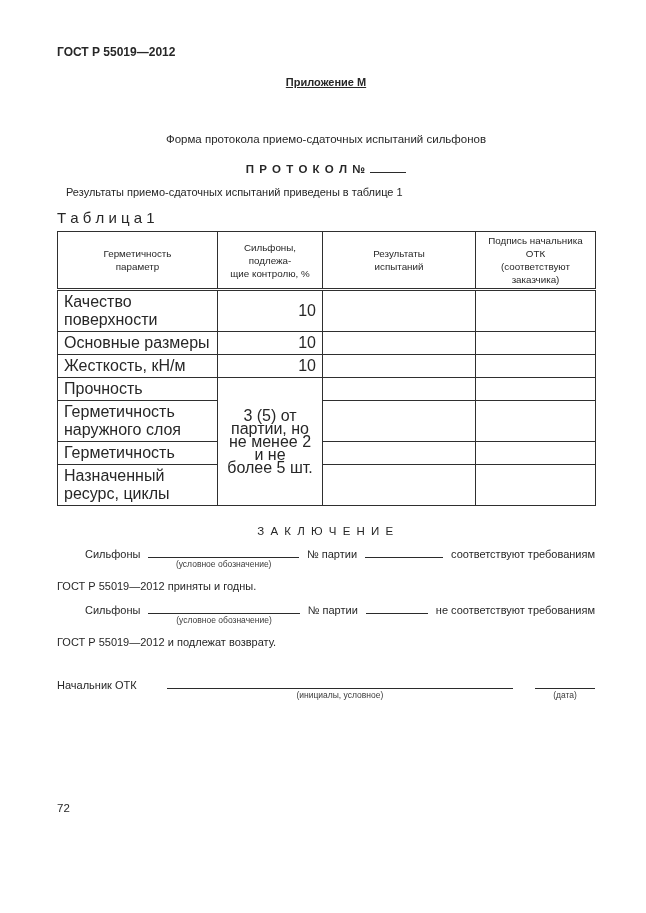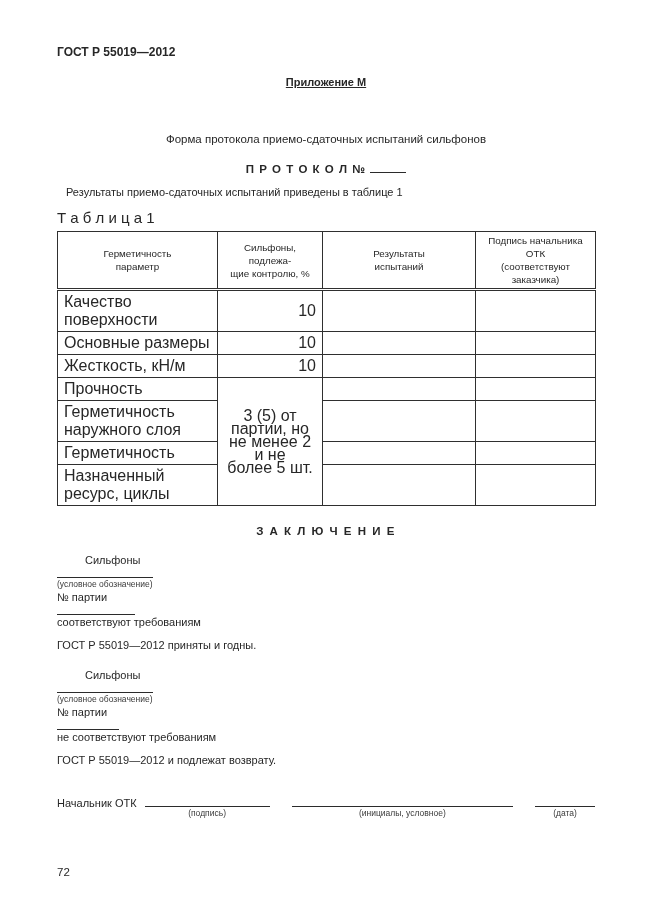--- a/index.html
+++ b/index.html
@@ -53,28 +53,28 @@
     text-align:center;
     height:47px;
     border-bottom:3px double #2f2f2f;
     padding:2px 4px;
   }
   table.gost td { height:18px; }
   td.c { text-align:right; }
   .prewrap { white-space:pre-line; }
   .merged { text-align:center; line-height:13px; }
 
-  .conclusion-heading { margin-top:19px; font-weight:bold; font-size:11.5px; letter-spacing:1.5px; }
-  .concl-row { margin-top:16px;flex-direction:column; }
+  .conclusion-heading { margin-top:19px; font-weight:normal; font-size:11.5px; letter-spacing:1.5px; }
+  .concl-row { margin-top:10px; }
   .concl-row2 { margin-top:9px; }
   .gost-line { line-height:14px; }
   .sig-row { margin-top:29px; }
   .gap-s { display:inline-block; width:8px; }
 
-  .page-number { position:absolute; left:57px; top:866px; font-size:11.5px; }
+  .page-number { position:absolute; left:57px; top:802px; font-size:11.5px; }
 </style>
 </head>
 <body>
 
 <div class="page">
 
   <div class="doc-code">ГОСТ Р 55019—2012</div>
 
   <div class="appendix-block centered">
     <div>Приложение М</div>
@@ -191,24 +191,20 @@
       <span class="fline"></span>
     </span>
     <span class="gap-s"></span>
     <span class="lbl">не соответствуют требованиям</span>
   </div>
   <div class="concl-row2 gost-line">ГОСТ Р 55019—2012 и подлежат возврату.</div>
 
   <div class="row sig-row">
     <span class="lbl">Начальник ОТК</span>
     <span class="gap-s"></span>
-    <span class="field" style="width:125px">
-      <span class="fline"></span>
-      <span class="fhint">(подпись)</span>
-    </span>
     <span style="display:inline-block;width:22px"></span>
     <span class="field grow">
       <span class="fline"></span>
       <span class="fhint">(инициалы, условное)</span>
     </span>
     <span style="display:inline-block;width:22px"></span>
     <span class="field" style="width:60px">
       <span class="fline"></span>
       <span class="fhint">(дата)</span>
     </span>

